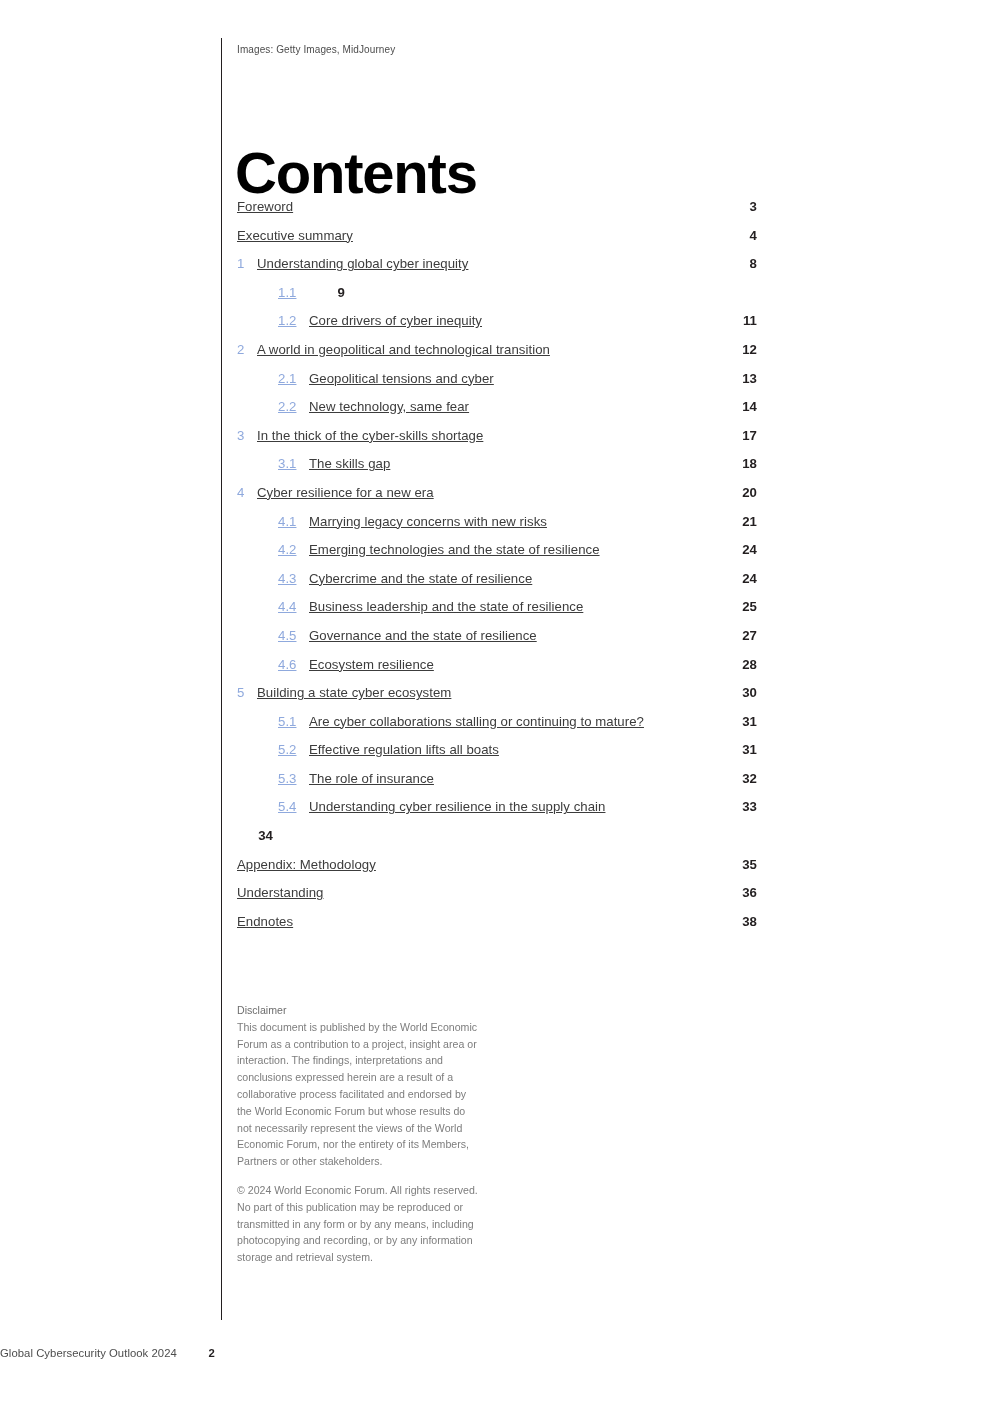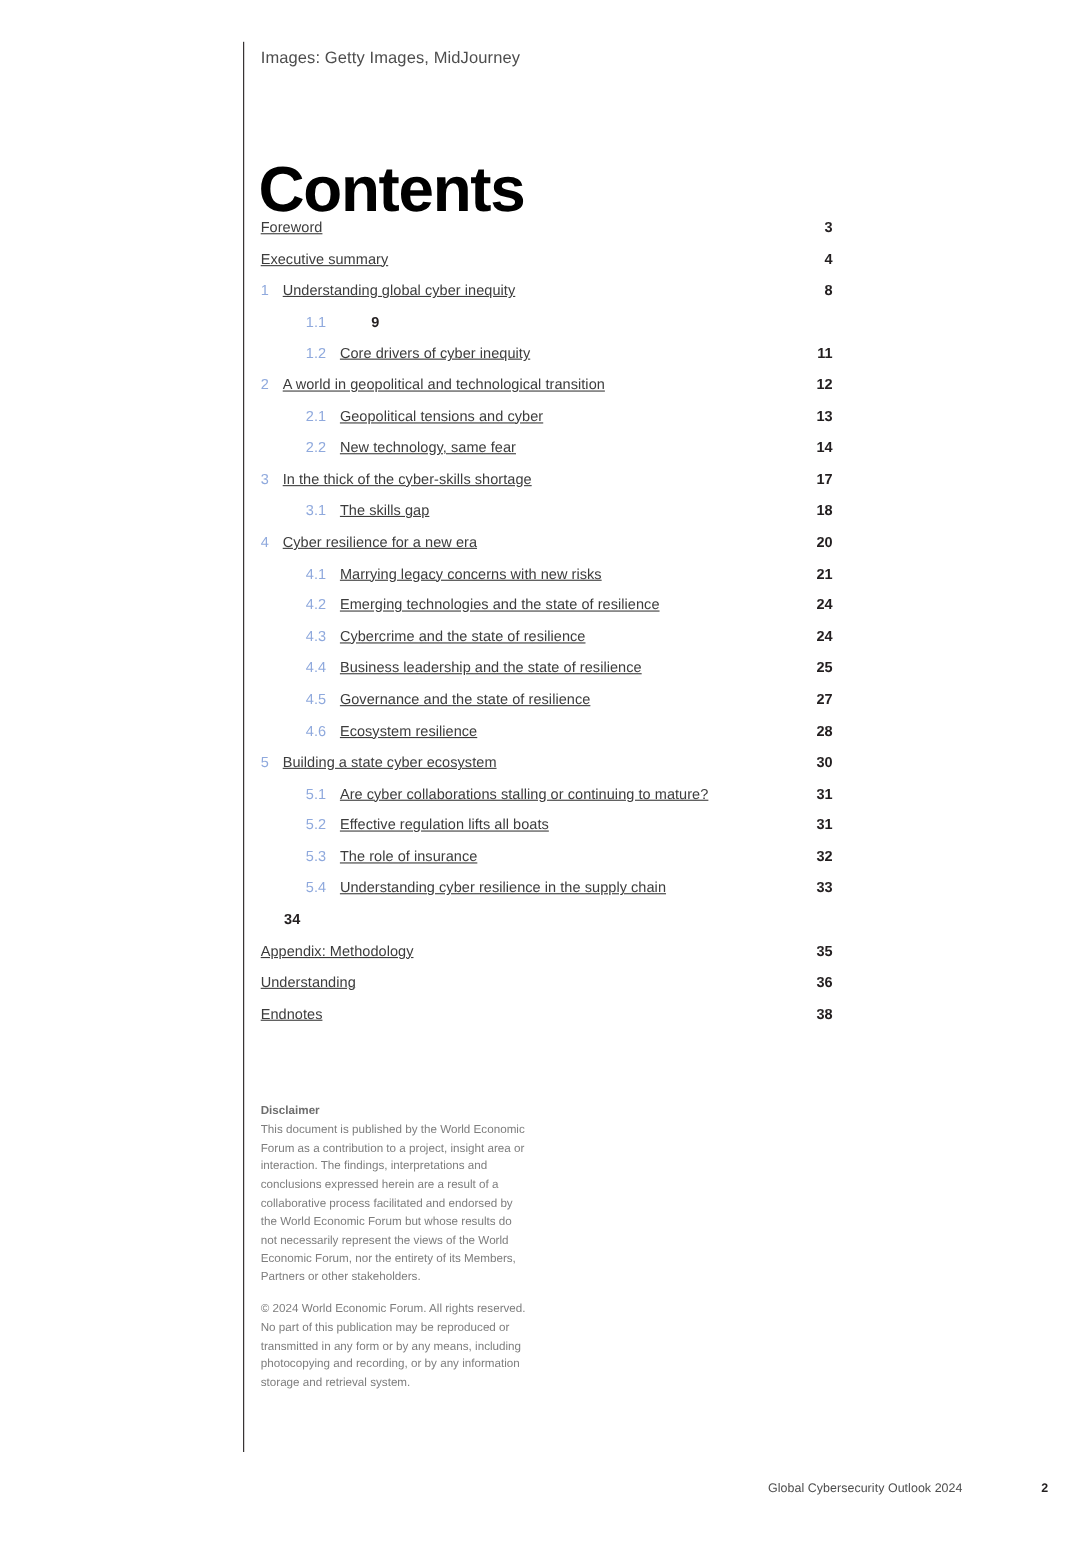--- a/index.html
+++ b/index.html
@@ -27,21 +27,21 @@
     width: 1px;
     height: 1282px;
     background: #231f20;
   }
 
   
   .credits {
     position: absolute;
     left: 237px;
     top: 44px;
-    font-size: 15px;
+    font-size: 10px;
     color: #4d4d4d;
     letter-spacing: 0.1px;
   }
 
   
   .page-title {
     position: absolute;
     left: 235px;
     top: 105px;
     font-size: 58px;
@@ -71,20 +71,21 @@
     flex: 0 0 auto;
   }
   .toc-row.level-1 .toc-num {
     width: 20px;
   }
   .toc-row.level-2 {
     padding-left: 41px;
   }
   .toc-row.level-2 .toc-num {
     width: 31px;
+    text-decoration: underline;
   }
   .toc-label {
     flex: 1 1 auto;
     white-space: nowrap;
     text-decoration: underline;
   }
   .toc-page {
     flex: 0 0 auto;
     font-weight: bold;
     color: #231f20;
@@ -100,42 +101,40 @@
     position: absolute;
     left: 237px;
     top: 1002px;
     width: 245px;
     font-size: 10.6px;
     line-height: 16.8px;
     color: #7d7d7d;
   }
   .disclaimer-title {
     color: #6d6d6d;
-    font-weight: bold;
+    font-weight: normal;
     text-align: center;
   }
   .disclaimer p {
     margin: 0;
   }
   .disclaimer .copyright {
     margin-top: 12px;
   }
 
   
   .footer {
     position: absolute;
     left: 0;
     top: 1347px;
     width: 953px;
     display: flex;
-    justify-content: flex-end;
     align-items: baseline;
     font-size: 11.3px;
     color: #4d4d4d;
-    gap: 40px;
   }
   .footer-title {
     letter-spacing: 0.05px;
   }
   .footer-page {
     width: 38px;
     text-align: right;
     font-weight: bold;
     color: #231f20;
   }

